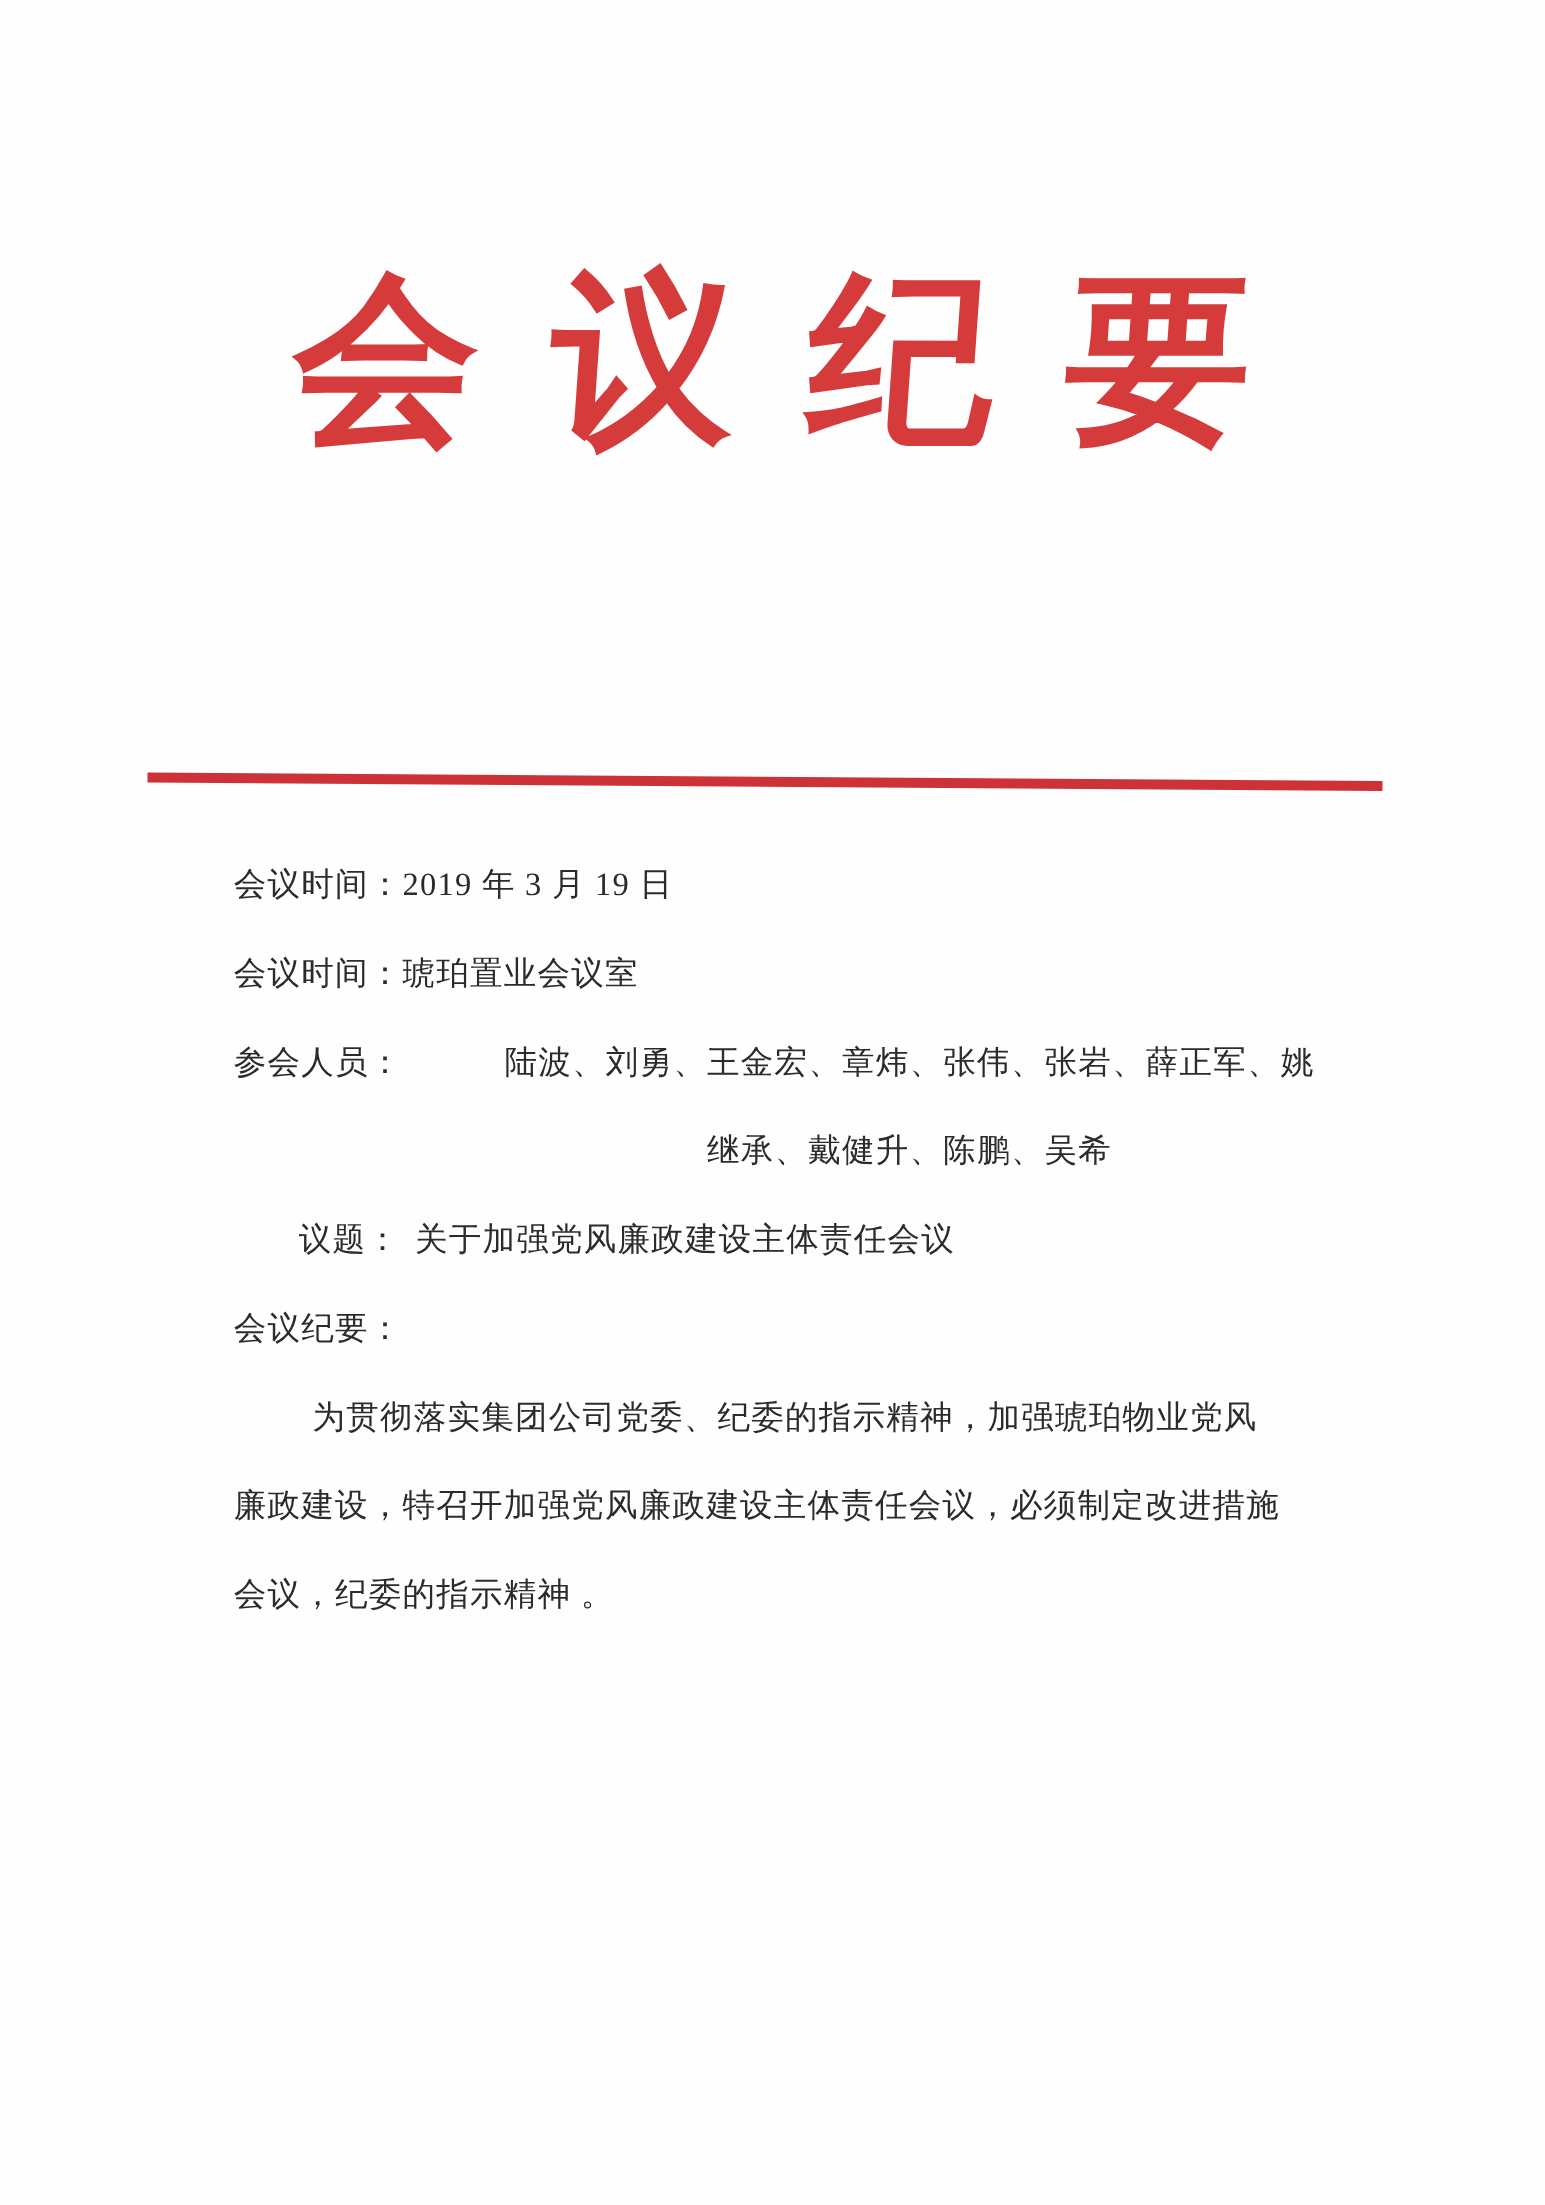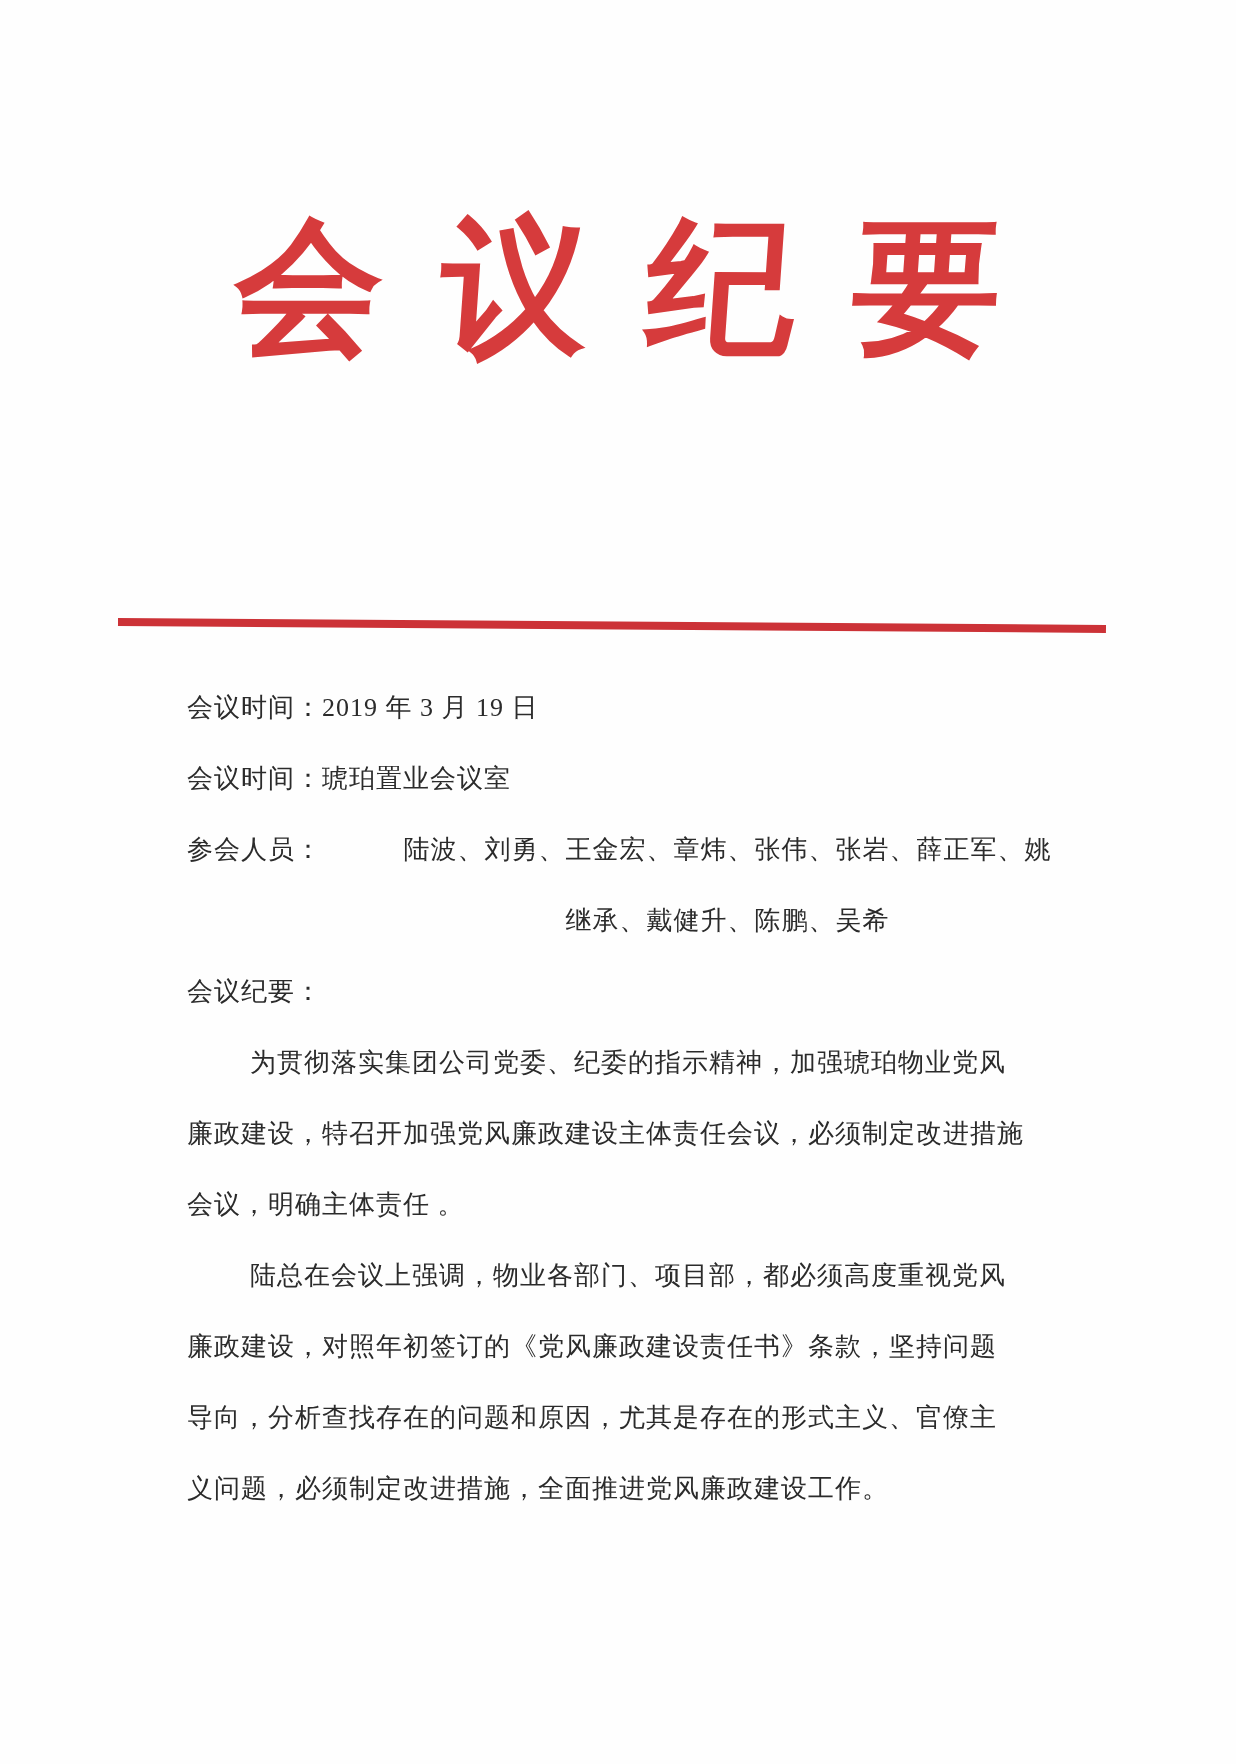--- a/index.html
+++ b/index.html
@@ -62,30 +62,25 @@
     <div class="line"><span class="label">会议时间：</span><span>2019 年 3 月 19 日</span></div>
 
     <div class="line"><span class="label">会议时间：</span><span>琥珀置业会议室</span></div>
 
     <div class="participants">
       <span class="label">参会人员：</span>
       <span class="names line">陆波、刘勇、王金宏、章炜、张伟、张岩、薛正军、姚</span>
       <span class="names line">继承、戴健升、陈鹏、吴希</span>
     </div>
 
+    <div class="line topic-line"><span class="label">议题：</span><span class="topic-gap"></span><span>关于加强党风廉政建设主体责任会议</span></div>
 
     <div class="line"><span>会议纪要：</span></div>
 
     <div>
       <div class="line indent">为贯彻落实集团公司党委、纪委的指示精神，加强琥珀物业党风</div>
       <div class="line">廉政建设，特召开加强党风廉政建设主体责任会议，必须制定改进措施</div>
-      <div class="line">会议，明确主体责任 。</div>
+      <div class="line">会议，纪委的指示精神 。</div>
     </div>
 
-    <div>
-      <div class="line indent">陆总在会议上强调，物业各部门、项目部，都必须高度重视党风</div>
-      <div class="line">廉政建设，对照年初签订的《党风廉政建设责任书》条款，坚持问题</div>
-      <div class="line">导向，分析查找存在的问题和原因，尤其是存在的形式主义、官僚主</div>
-      <div class="line">义问题，必须制定改进措施，全面推进党风廉政建设工作。</div>
-    </div>
 
   </div>
 </div>
 
 </body></html>

